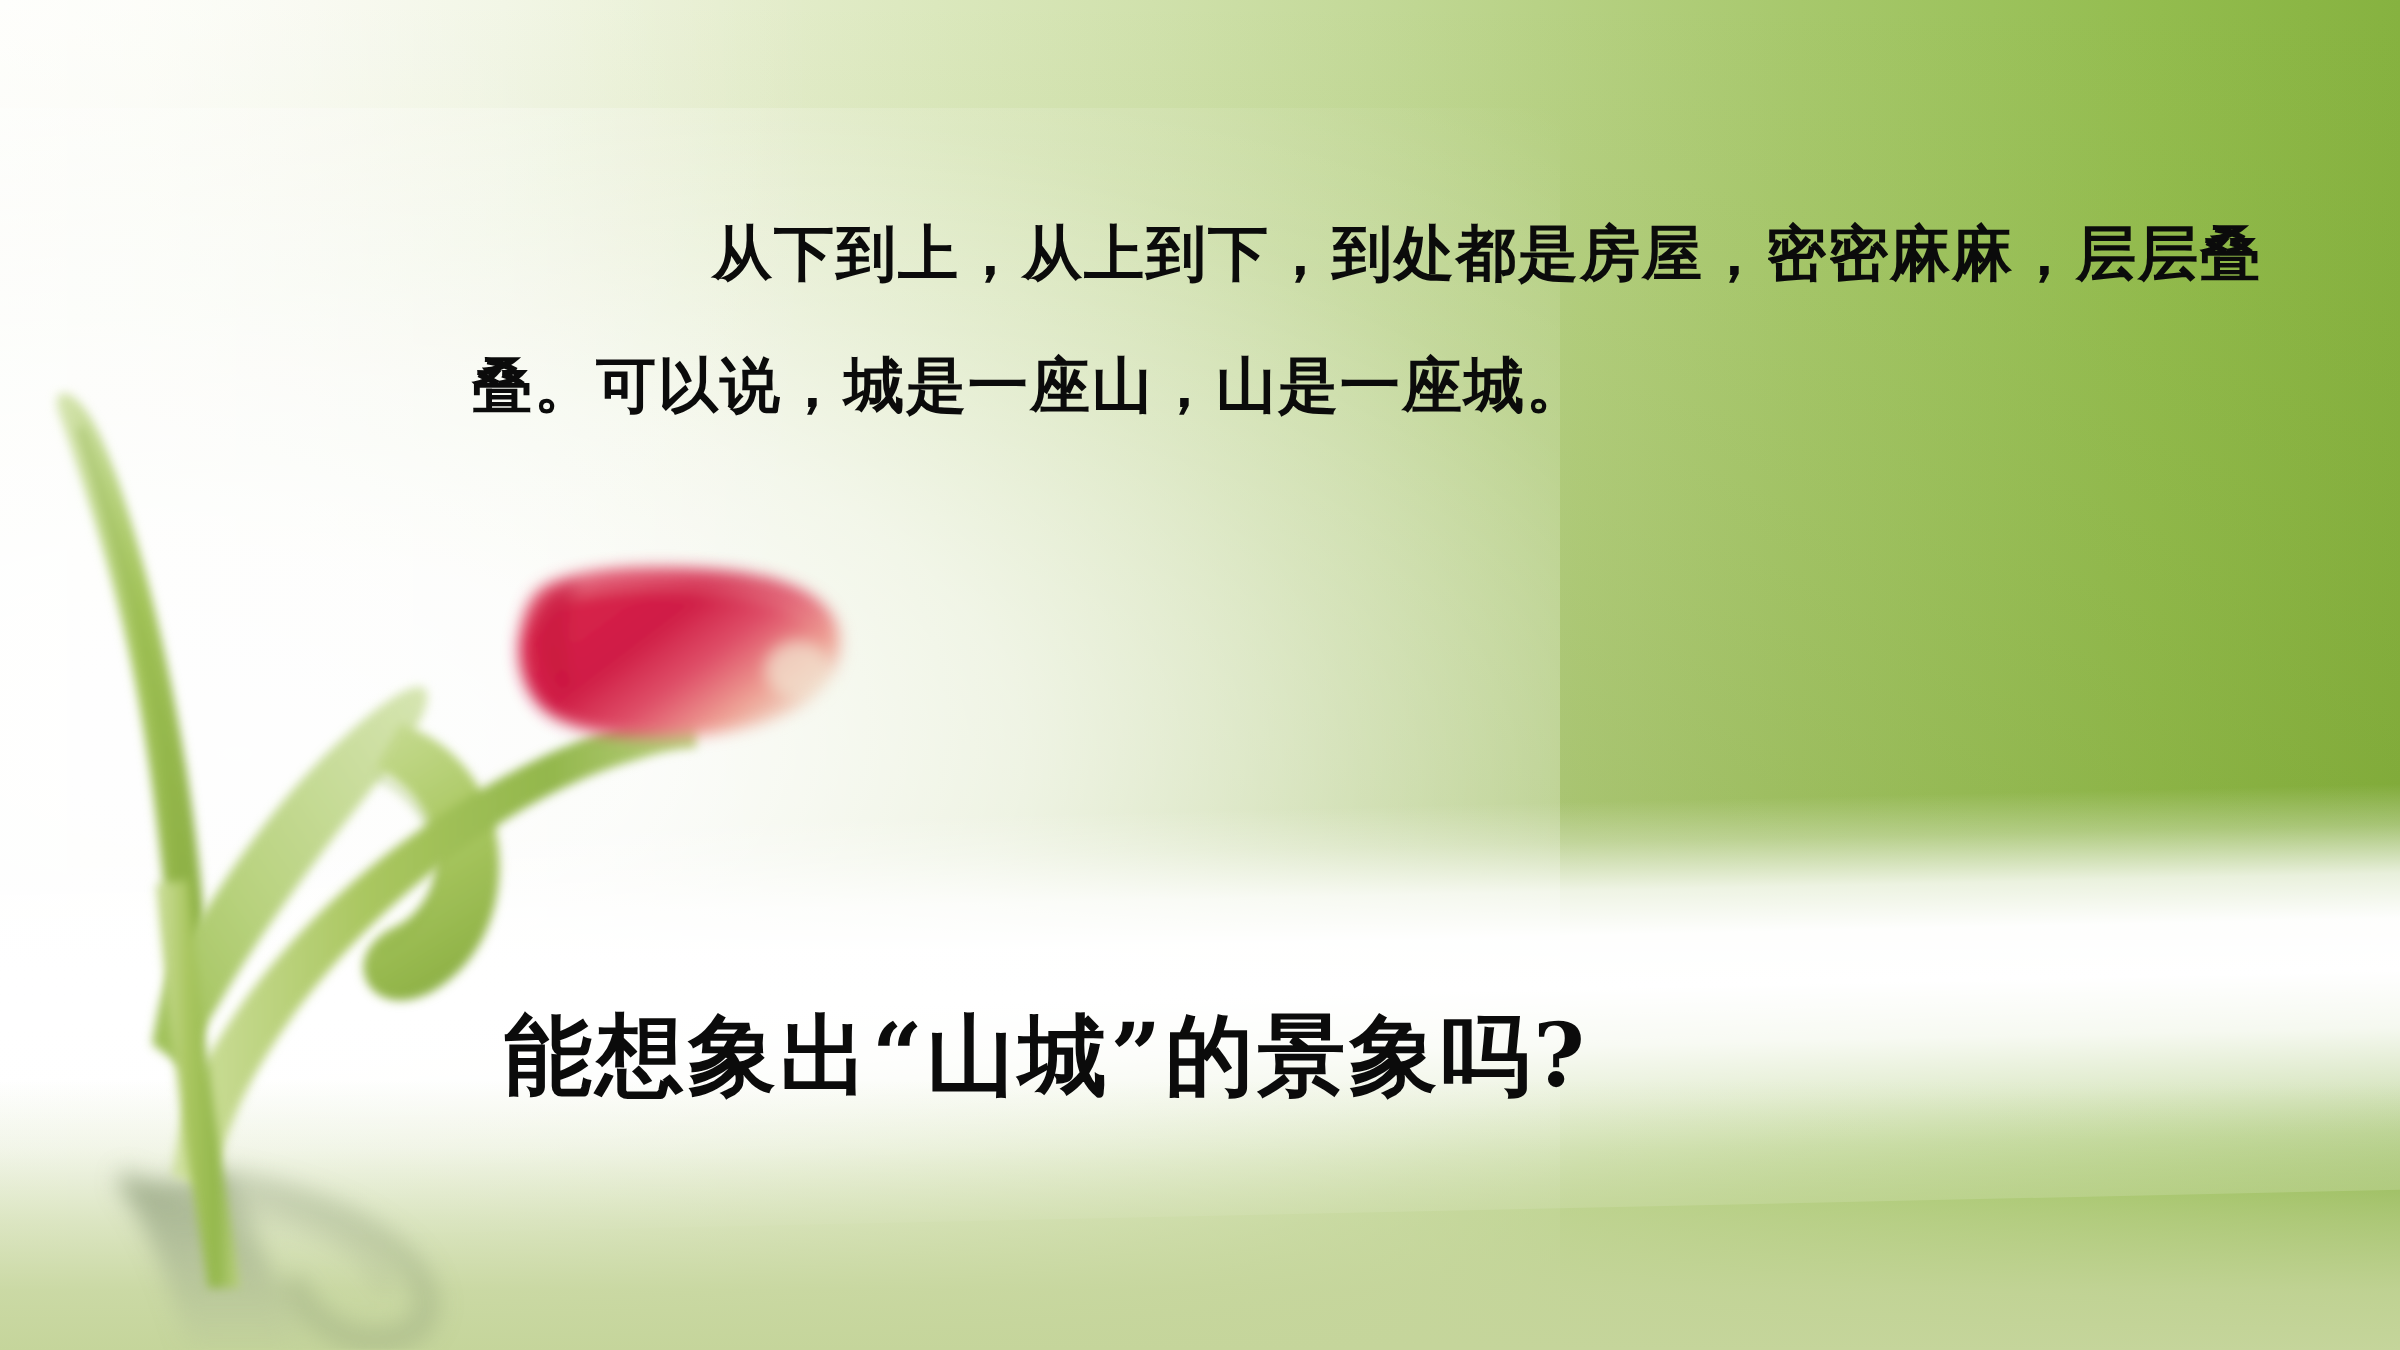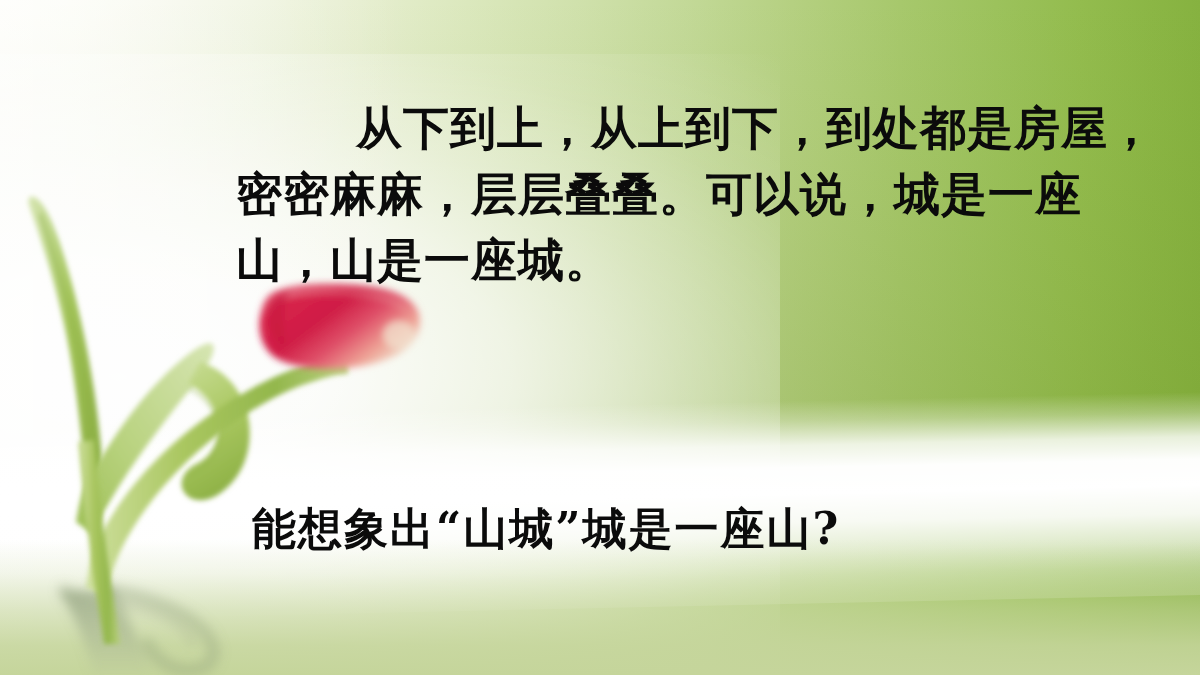--- a/index.html
+++ b/index.html
@@ -135,21 +135,21 @@
     left: 0; top: 0; right: 0; bottom: 0;
   }
 
   .para {
     position: absolute;
     left: 236px;
     top: 95px;
     width: 930px;
     color: #0b0b0b;
     font-family: "DejaVu Serif", serif;
-    font-size: 46px;
+    font-size: 30px;
     line-height: 66px;
     letter-spacing: 1px;
     font-weight: 600;
     text-indent: 120px;
     white-space: pre-wrap;
   }
 
   .question {
     position: absolute;
     left: 252px;
@@ -278,16 +278,16 @@
         <path d="M268,120 C270,106 278,100 290,98 C284,110 282,134 286,156
                  C274,150 266,136 268,120 Z" fill="#c4163c" opacity="0.55"></path>
         <ellipse cx="399" cy="143" rx="16" ry="14" fill="#f2e0cd" opacity="0.75"></ellipse>
       </g>
     </svg>
   </div>
 
   <div class="textlayer">
     <div class="para">从下到上，从上到下，到处都是房屋，密密麻麻，层层叠叠。可以说，城是一座山，山是一座城。</div>
 
-    <div class="question">能想象出“山城”城是一座山?</div>
+    <div class="question">能想象出“山城”的景象吗?</div>
   </div>
 
 </div>
 
 </body></html>

